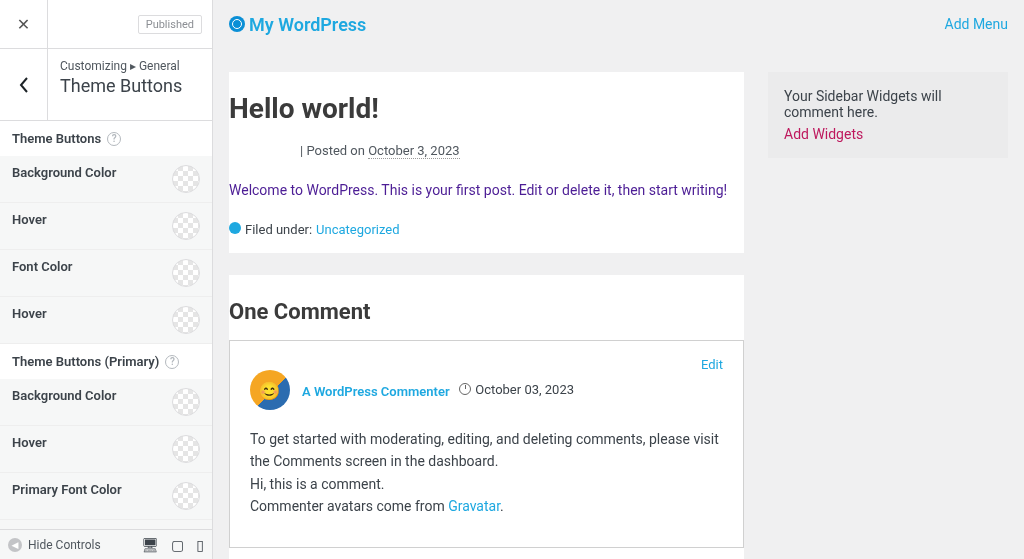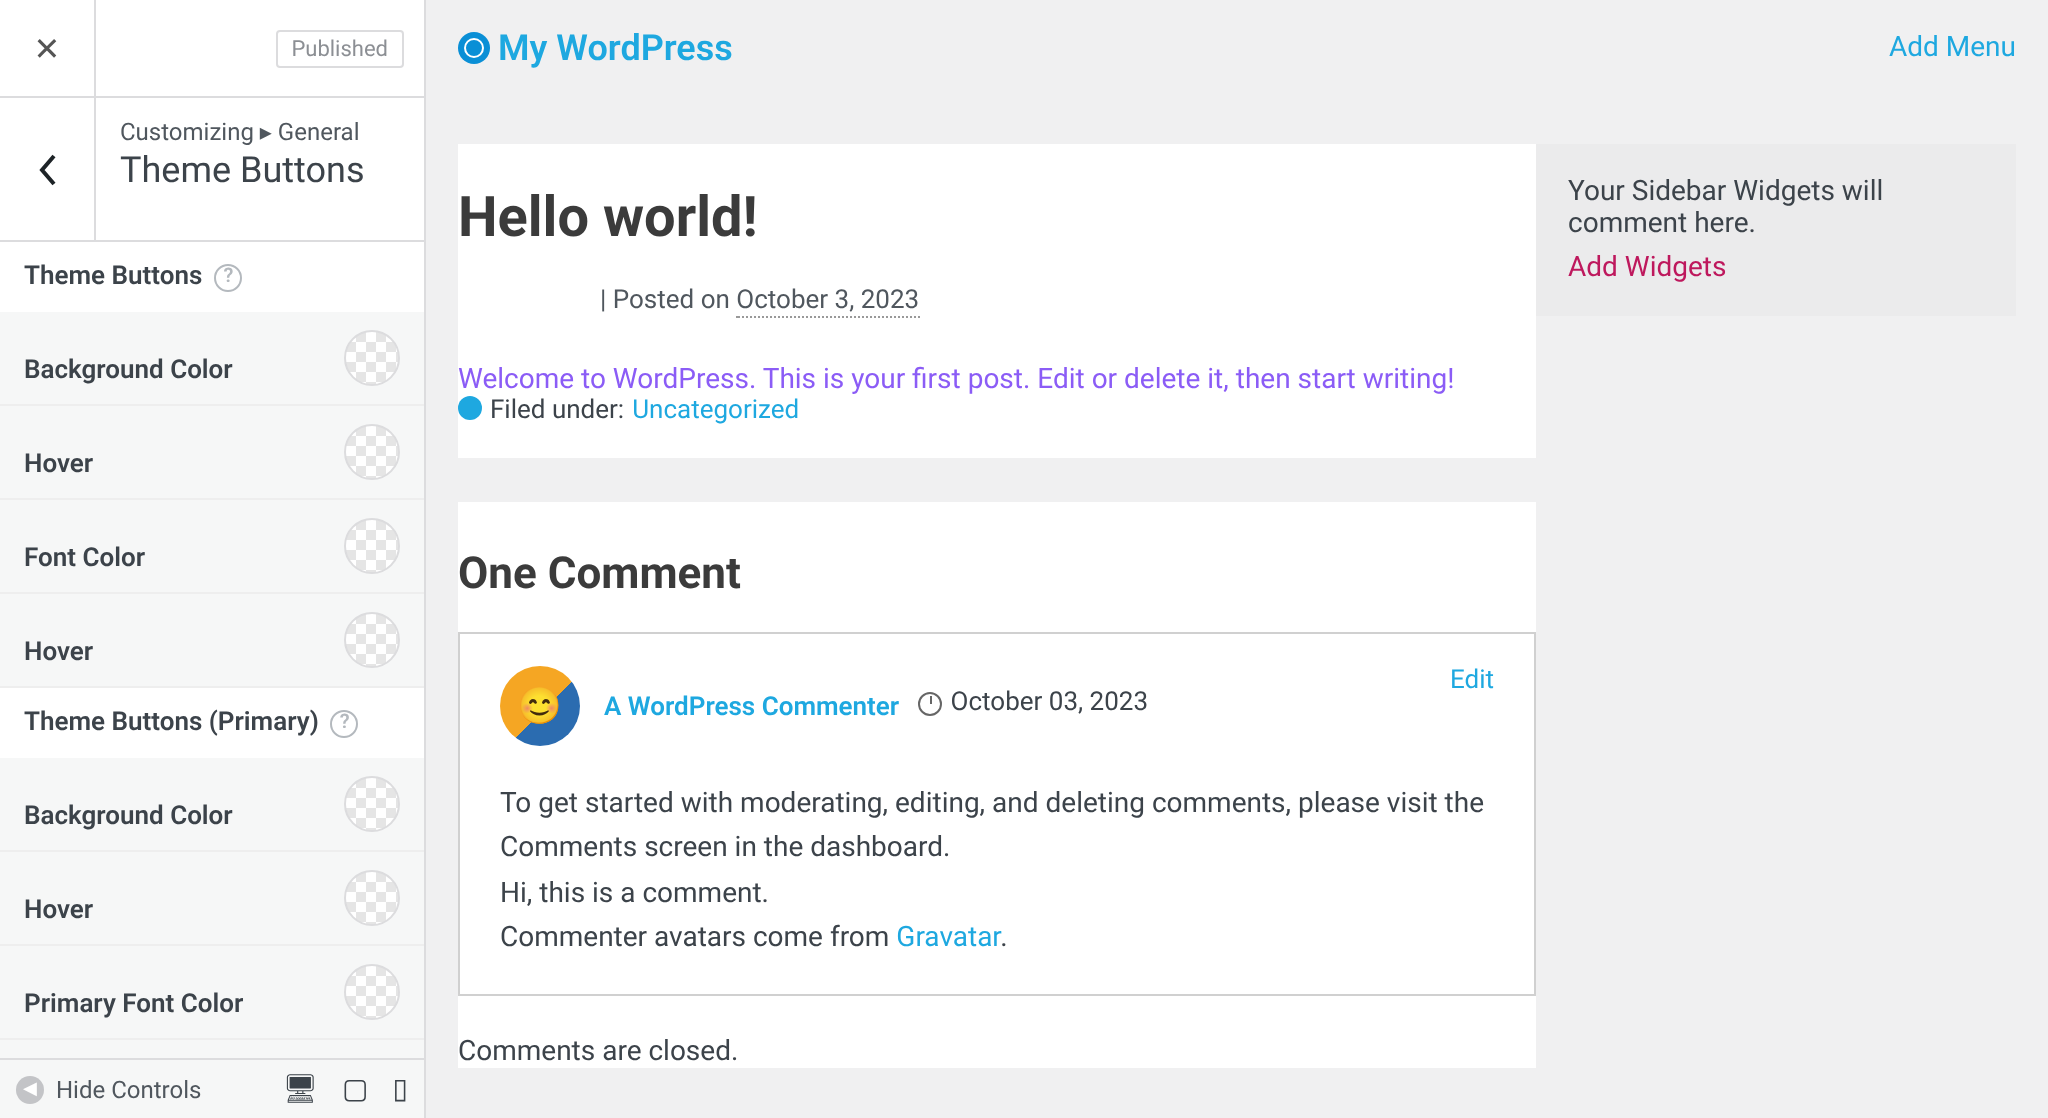--- a/index.html
+++ b/index.html
@@ -13,52 +13,52 @@
 .status-badge { font-size: 11px; color: #8c8f94; border: 1px solid #dcdcde; padding: 2px 7px; border-radius: 2px; background:#fff; }
 .panel-head { display: flex; border-bottom: 1px solid #dcdcde; }
 .back-btn { width: 48px; height: 71px; display: flex; align-items: center; justify-content: center; border-right: 1px solid #dcdcde; cursor: pointer; font-size: 20px; color: #1d2327; }
 .head-text { flex: 1; padding: 10px 12px; }
 .crumb { font-size: 12px; color: #50575e; }
 .head-title { font-size: 18px; font-weight: 400; color: #3c434a; margin-top: 2px; }
 
 .section { overflow-y: auto; flex: 1; }
 .sec-label { font-size: 13px; font-weight: 600; color: #3c434a; padding: 10px 12px; display: flex; align-items: center; gap: 6px; background:#fff; }
 .help { width: 14px; height: 14px; border-radius: 50%; border: 1px solid #b4b9be; color: #b4b9be; font-size: 10px; display:inline-flex; align-items:center; justify-content:center; }
-.row { display: flex; align-items: flex-end; justify-content: space-between; padding: 9px 12px; background: #f6f7f7; border-bottom: 1px solid #eee; }
+.row { display: flex; align-items: flex-start; justify-content: space-between; padding: 9px 12px; background: #f6f7f7; border-bottom: 1px solid #eee; }
 .row-label { font-size: 13px; font-weight: 600; color: #3c434a; }
 .swatch { width: 28px; height: 28px; border-radius: 50%; border: 1px solid #dcdcde; background-image: repeating-conic-gradient(#e5e5e5 0% 25%, #fff 0% 50%); background-size: 10px 10px; }
 
 .panel-footer { position: absolute; bottom: 0; left: 0; right: 0; height: 30px; border-top: 1px solid #dcdcde; background: #f6f7f7; display: flex; align-items: center; justify-content: space-between; padding: 0 8px; font-size: 12px; color: #50575e; }
 .hide-ctrl { display:flex; align-items:center; gap:6px; cursor:pointer; }
 .hide-ctrl .chev { width:14px; height:14px; border-radius:50%; background:#c3c4c7; display:inline-flex; align-items:center; justify-content:center; color:#fff; font-size:9px; }
 .devices { display:flex; gap:12px; }
 .dev-ic { font-size: 14px; color:#3c434a; cursor:pointer; }
 
 
 .preview { flex: 1; background: #f0f0f1; display: flex; flex-direction: column; overflow: hidden; }
 .p-head { height: 48px; display: flex; align-items: center; justify-content: space-between; padding: 0 16px; background: #f0f0f1; }
 .brand { display:flex; align-items:center; gap:4px; }
 .brand-ic { width: 16px; height: 16px; border-radius: 50%; background: #0a8fd6; display:inline-block; position:relative; }
 .brand-ic::after { content:''; position:absolute; inset:3px; border:1.5px solid #fff; border-radius:50%; }
 .brand-txt { color: #1ea8e0; font-size: 18px; font-weight: 600; }
 .addmenu { color:#1ea8e0; font-size:14px; cursor:pointer; }
 
-.p-body { flex:1; display:flex; padding: 24px 16px; overflow-y:auto; background:#f0f0f1; }
+.p-body { flex:1; display:flex; gap: 24px; padding: 24px 16px; overflow-y:auto; background:#f0f0f1; }
 .main { flex: 1; }
 .card { background:#fff; padding: 20px 0 0 0; }
 .title { font-size: 28px; font-weight: 700; color: #3b3b3b; margin-bottom: 18px; }
 .meta { font-size: 13px; color: #50575e; margin-bottom: 24px; margin-left:71px; }
 .meta .date { border-bottom: 1px dotted #999; }
-.post-p { font-size: 14px; color: #8b5cf6; }
+.post-p { font-size: 14px; color: #4c1d95; margin-bottom: 24px; }
 .filed { font-size: 13px; color: #3c434a; margin-bottom: 16px; display:flex; align-items:flex-start; gap:4px; }
 .filed .lnk { color: #1ea8e0; }
 .icn { width: 12px; height: 12px; border-radius:50%; background:#1ea8e0; display:inline-block; }
 .divider-band { height: 22px; background:#f0f0f1; margin: 0 -1px 24px; }
 .h2 { font-size: 22px; font-weight: 700; color:#3b3b3b; margin-bottom: 16px; }
-.comment-box { border: 1px solid #d0d0d0; padding: 16px 20px; position:relative; }
+.comment-box { border: 1px solid #d0d0d0; padding: 29px 20px; position:relative; }
 .edit-lnk { position:absolute; top:16px; right:20px; color:#1ea8e0; font-size:13px; cursor:pointer; }
 .c-head { display:flex; align-items:center; gap:12px; margin-bottom:18px; }
 .avatar { width: 40px; height: 40px; border-radius:50%; background: linear-gradient(135deg,#f5a623 55%,#2b6cb0 55%); position:relative; }
 .avatar::after { content:'😊'; position:absolute; inset:0; display:flex; align-items:center; justify-content:center; font-size:18px; }
 .commenter { color:#1ea8e0; font-weight:600; font-size:13px; }
 .cdate { color:#3c434a; font-size:13px; display:inline-flex; align-items:center; gap:4px; }
 .clock { width:12px;height:12px;border:1px solid #666;border-radius:50%;display:inline-block;position:relative;}
 .clock::after{content:'';position:absolute;top:1px;left:50%;width:1px;height:4px;background:#666;}
 .c-body { font-size:14px; color:#3c434a; line-height:1.6; }
 .c-body .lnk { color:#1ea8e0; }

